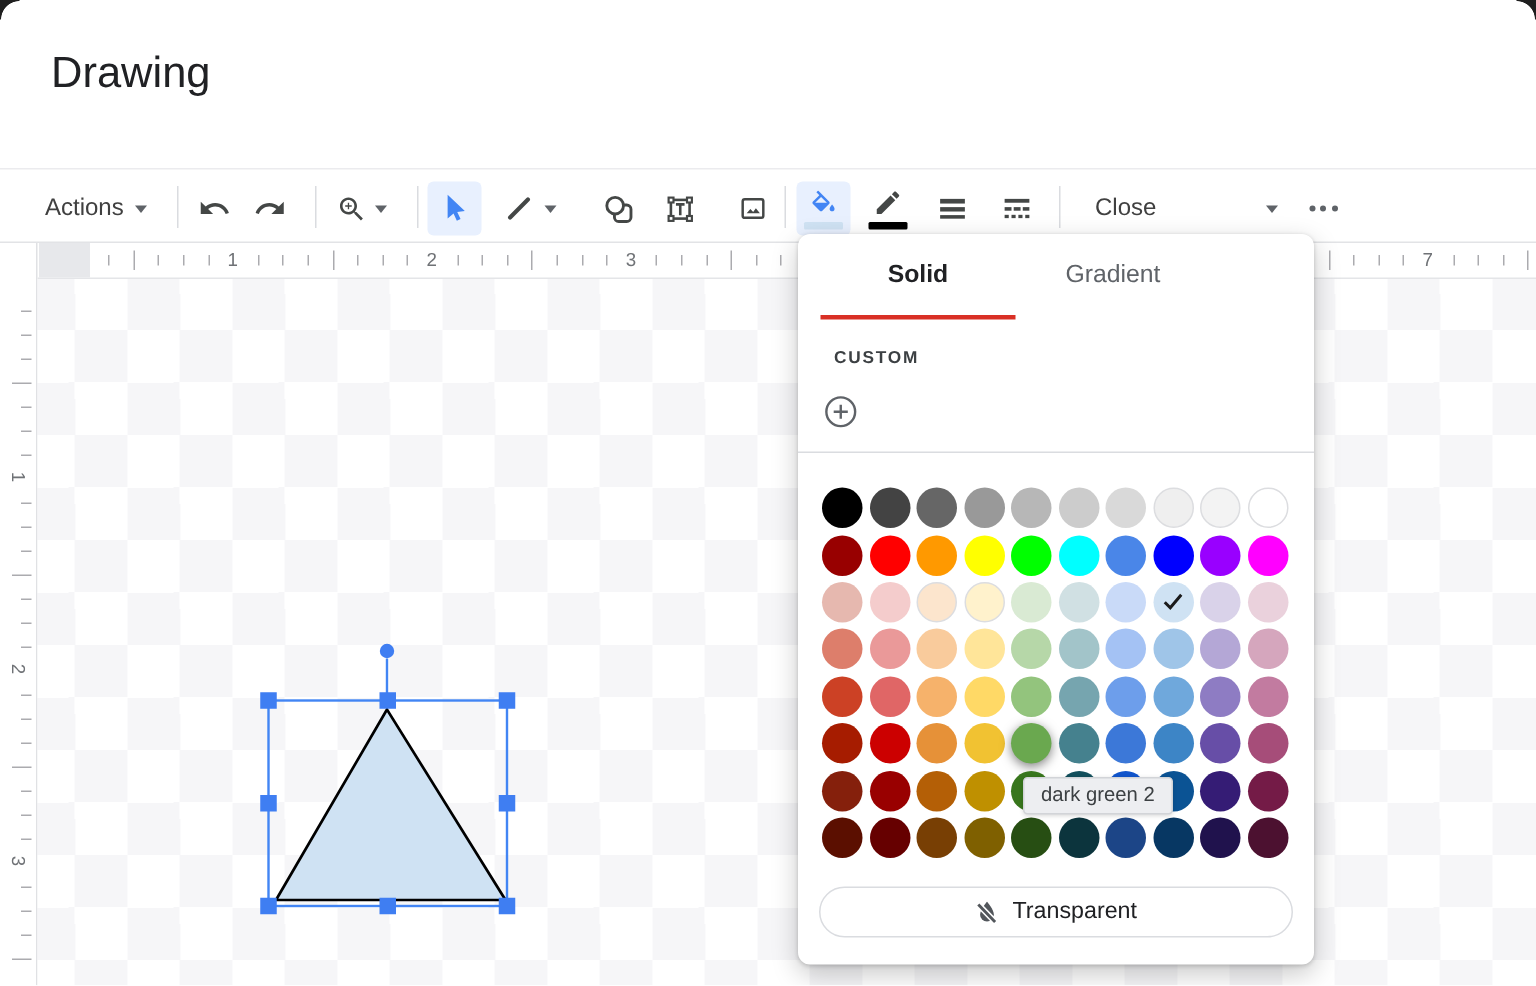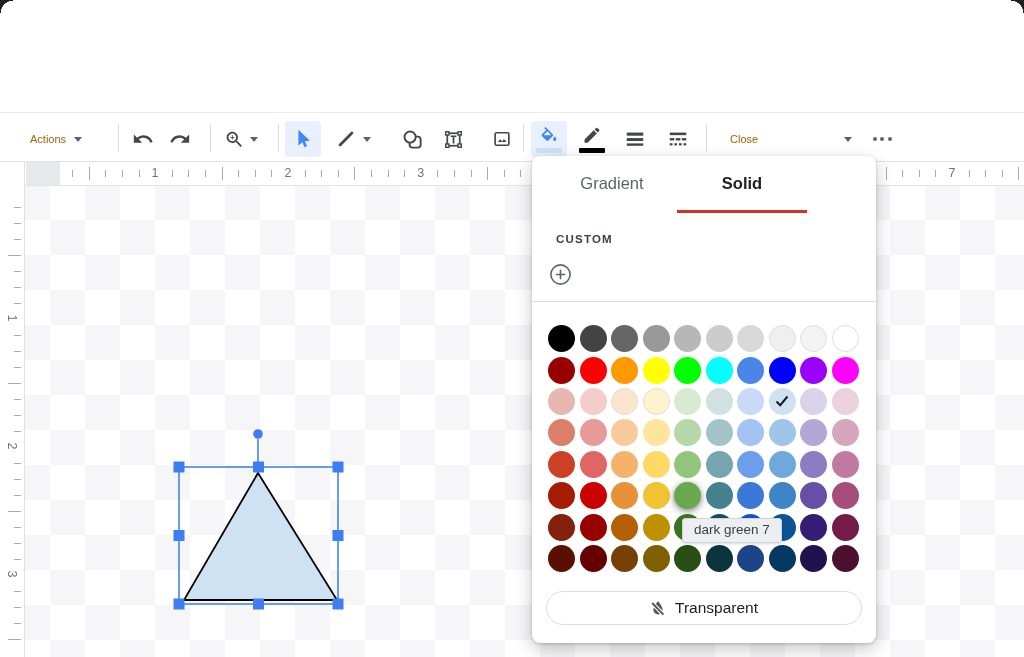--- a/index.html
+++ b/index.html
@@ -18,21 +18,21 @@
             border:none;border-radius:6px;color:#fff;font-size:17px;font-weight:700;
             font-family:inherit;display:flex;align-items:center;justify-content:center;cursor:pointer;}
 
   
   .toolbar{position:absolute;left:0;top:112px;width:1024px;height:50px;box-sizing:border-box;
            background:#fff;border-top:1px solid #ebebee;border-bottom:1px solid #e2e3e6;}
   .tb-btn{position:absolute;top:8px;width:36px;height:36px;border-radius:4px;display:flex;
           align-items:center;justify-content:center;cursor:pointer;}
   .tb-btn.active{background:#e8f0fe;}
   .tb-sep{position:absolute;top:11px;width:1px;height:28px;background:#dadce0;}
-  .tb-label{font-size:11px;color:#a16207;}
+  .tb-label{font-size:16px;color:#404040;}
   .caret{width:0;height:0;border-left:4.5px solid transparent;border-right:4.5px solid transparent;
          border-top:5.5px solid #5f6368;}
   .actions{position:absolute;left:30px;top:8px;height:36px;display:flex;align-items:center;gap:8px;cursor:pointer;}
   .font-sel{position:absolute;left:714px;top:8px;width:148px;height:36px;display:flex;align-items:center;cursor:pointer;}
   .font-sel .tb-label{margin-left:16px;font-weight:700;font-weight:500;}
   .font-sel .caret{position:absolute;right:10px;}
   .more{position:absolute;left:864px;top:8px;width:36px;height:36px;display:flex;align-items:center;
         justify-content:center;gap:3.5px;cursor:pointer;}
   .more i{width:4px;height:4px;border-radius:50%;background:#5f6368;}
   .color-bar{position:absolute;left:5px;bottom:4px;width:26px;height:5px;border-radius:1px;}
@@ -80,20 +80,21 @@
   svg{display:block;}
 </style>
 </head>
 <body>
 
 <div class="app">
   <div class="corner tl"></div>
   <div class="corner tr"></div>
 
   <div class="header">
+    <div class="title">Drawing</div>
   </div>
 
   <div class="toolbar">
     <div class="actions">
       <span class="tb-label">Actions</span>
       <span class="caret"></span>
     </div>
     <div class="tb-sep" style="left:118px"></div>
 
     <div class="tb-btn" style="left:125px">
@@ -308,22 +309,22 @@
         <rect x="162.5" y="104" width="11" height="11"></rect>
         <rect x="3.5" y="172.5" width="11" height="11"></rect>
         <rect x="83" y="172.5" width="11" height="11"></rect>
         <rect x="162.5" y="172.5" width="11" height="11"></rect>
       </g>
     </svg>
   </div>
 
   <div class="popup">
     <div class="tabs">
+      <div class="tab active">Solid</div>
       <div class="tab">Gradient</div>
-      <div class="tab active">Solid</div>
     </div>
     <div class="custom-label">CUSTOM</div>
     <div class="plus-btn">
       <svg width="23" height="23" viewBox="0 0 23 23">
         <circle cx="11.5" cy="11.5" r="9.6" fill="none" stroke="#5f6368" stroke-width="1.6"></circle>
         <path d="M11.5 6.8v9.4M6.8 11.5h9.4" stroke="#5f6368" stroke-width="1.6"></path>
       </svg>
     </div>
     <div class="pp-divider"></div>
     <div class="grid" id="color-grid">
@@ -421,21 +422,21 @@
           <div class="swatch" style="background: rgb(120, 63, 4);"></div>
           <div class="swatch" style="background: rgb(127, 96, 0);"></div>
           <div class="swatch" style="background: rgb(39, 78, 19);"></div>
           <div class="swatch" style="background: rgb(12, 52, 61);"></div>
           <div class="swatch" style="background: rgb(28, 69, 135);"></div>
           <div class="swatch" style="background: rgb(7, 55, 99);"></div>
           <div class="swatch" style="background: rgb(32, 18, 77);"></div>
           <div class="swatch" style="background: rgb(76, 17, 48);"></div>
         </div>
       </div>
-    <div class="tooltip">dark green 7</div>
+    <div class="tooltip">dark green 2</div>
     <button class="transparent-btn">
       <svg width="16" height="17" viewBox="0 0 16 17">
         <path d="M8 1.2C8 1.2 3.4 6.4 3.4 9.8a4.6 4.6 0 0 0 9.2 0C12.6 6.4 8 1.2 8 1.2z" fill="#52565b"></path>
         <line x1="1.8" y1="2.6" x2="13.8" y2="15" stroke="#ffffff" stroke-width="4"></line>
         <line x1="2.2" y1="3" x2="13.4" y2="14.6" stroke="#52565b" stroke-width="1.9"></line>
       </svg>
       <span>Transparent</span>
     </button>
   </div>
 </div>

